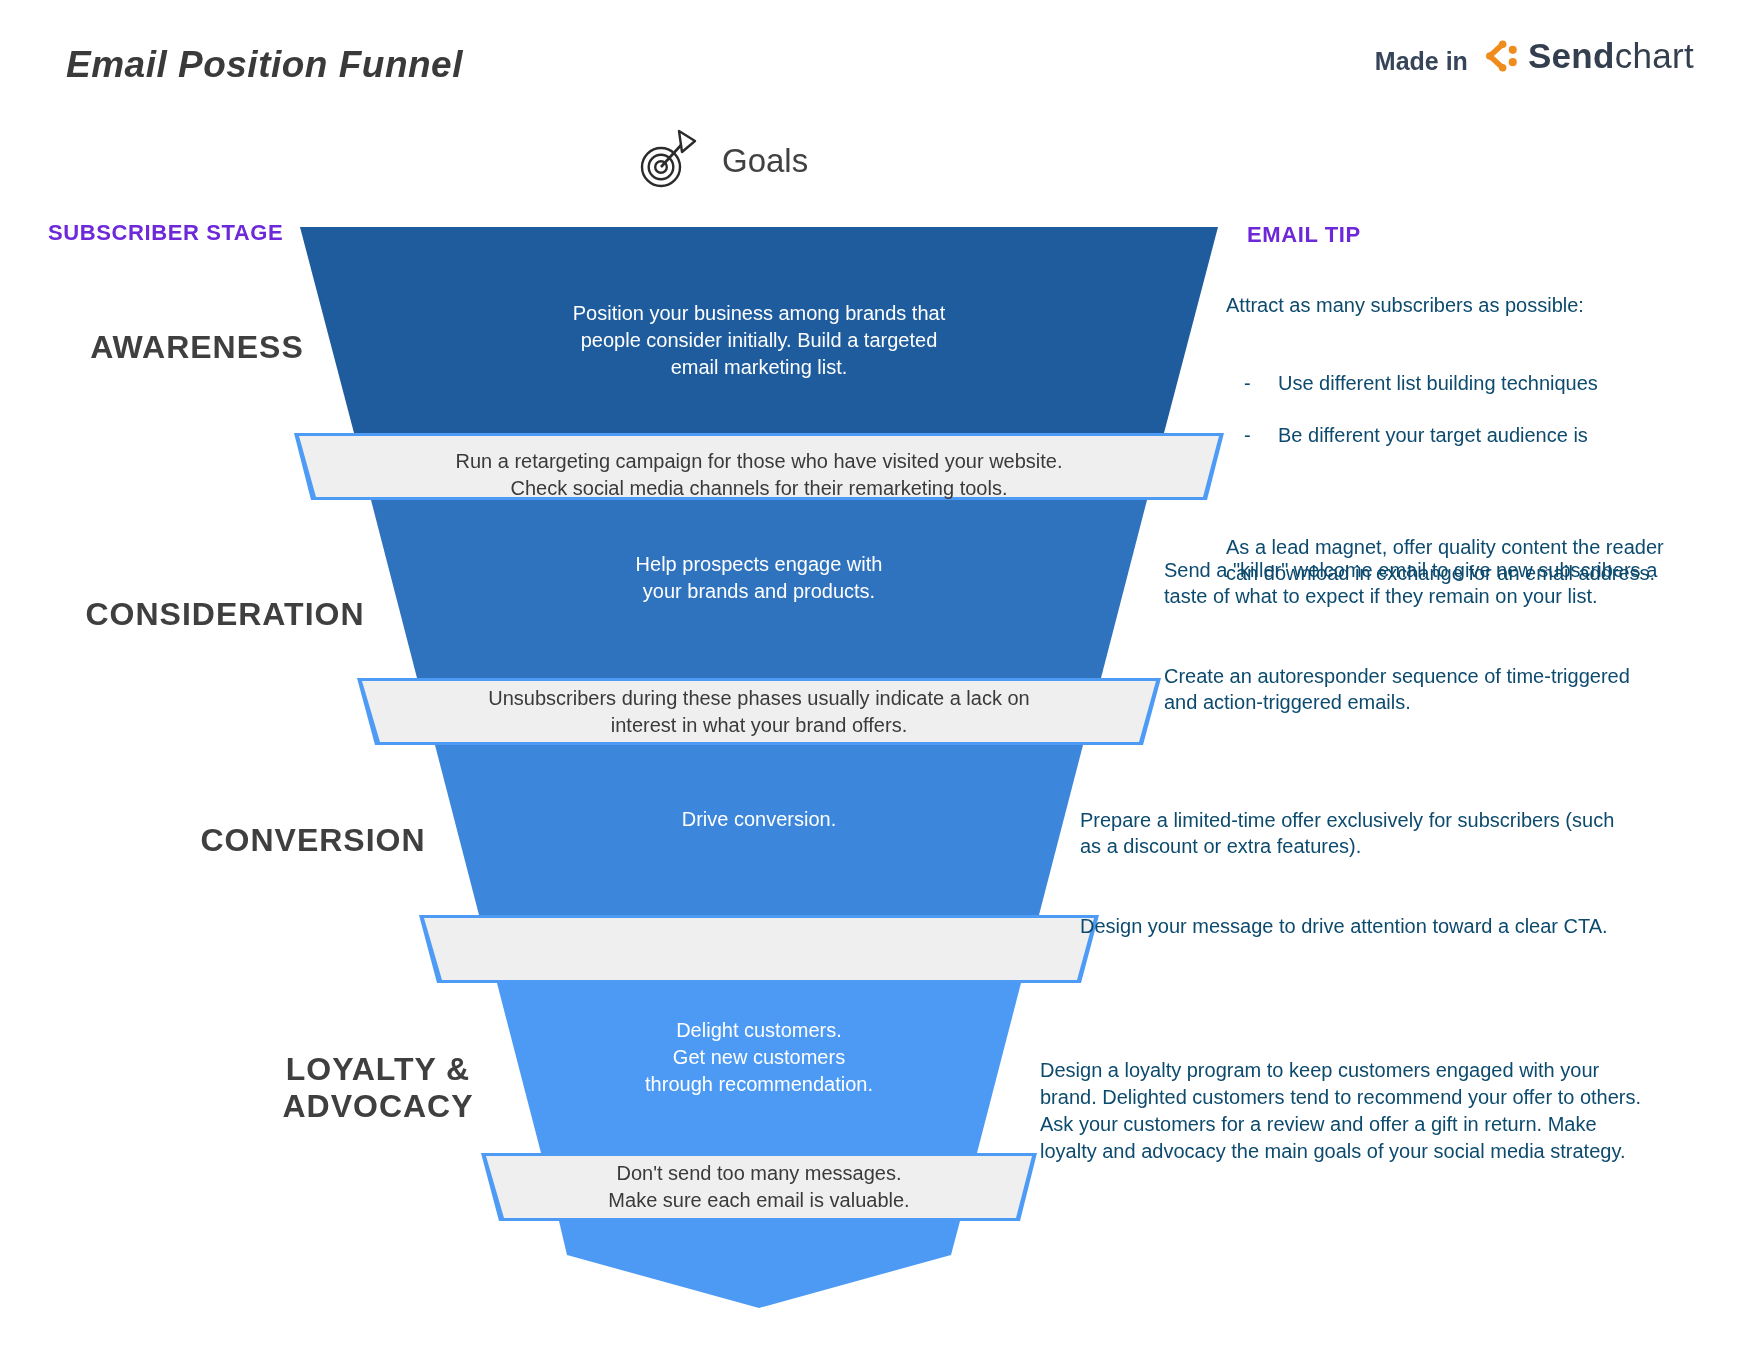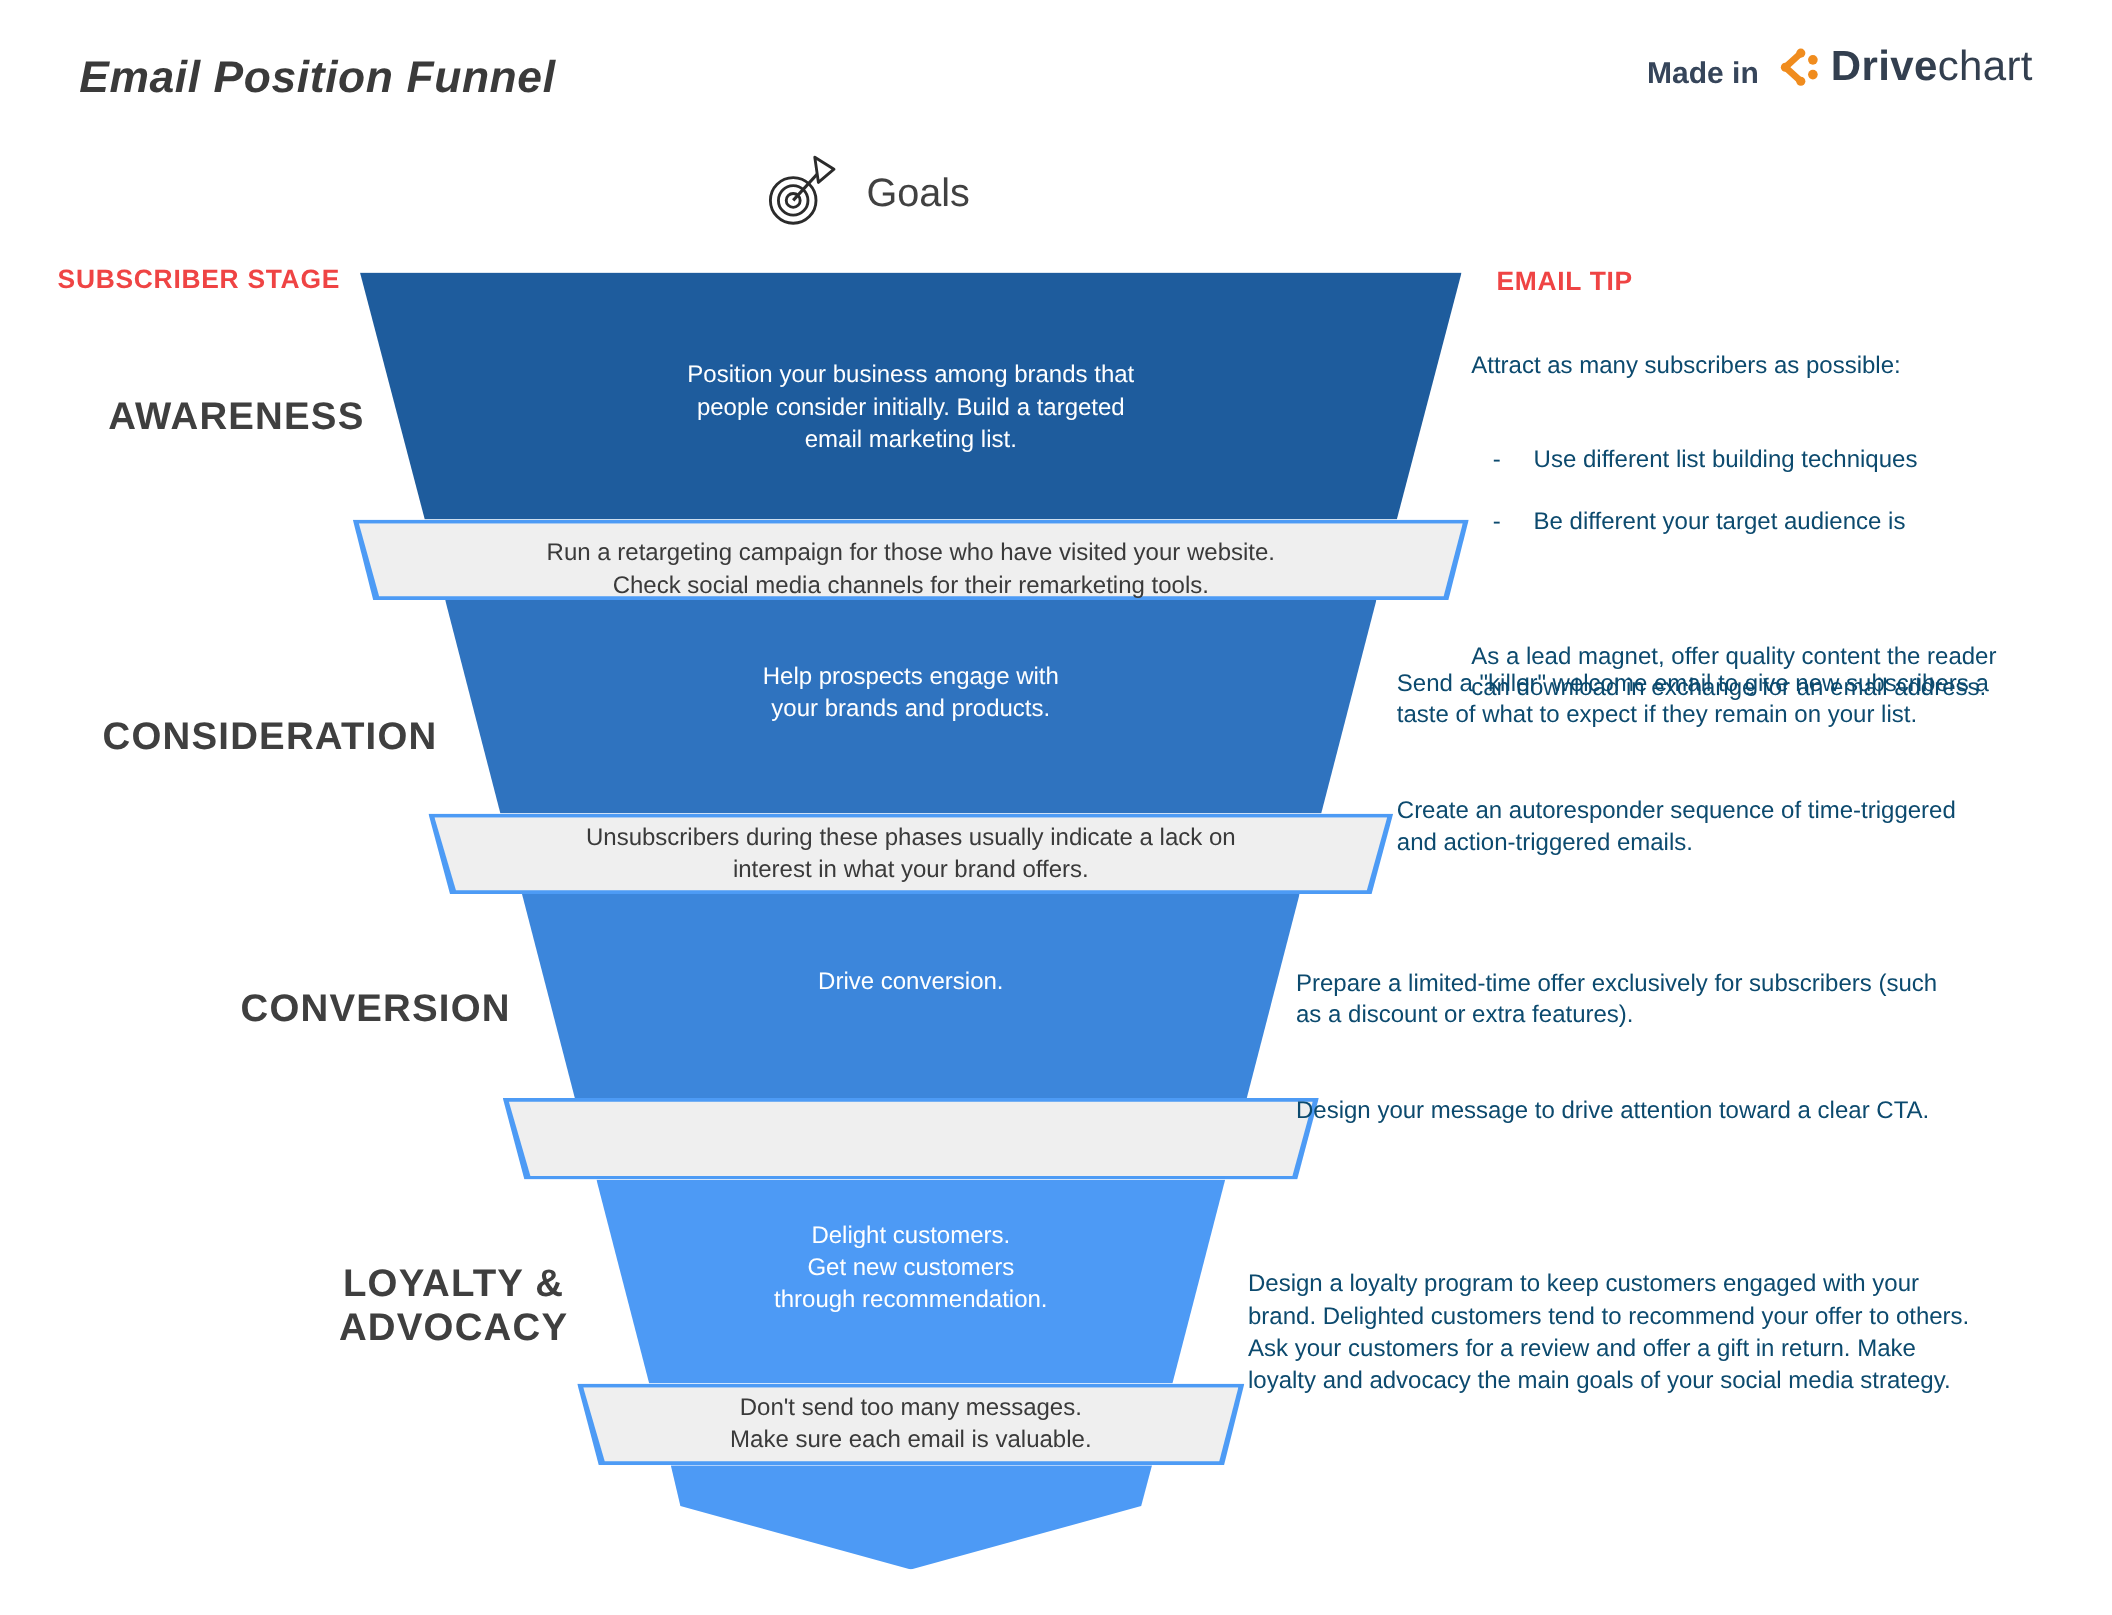--- a/index.html
+++ b/index.html
@@ -15,21 +15,21 @@
   .brandrow{display:flex;align-items:center;margin-top:8px;}
   .brandrow svg{width:38px;height:38px;margin-right:8px;}
   .brandname{font-size:35px;color:#333f4f;letter-spacing:.3px;}
   .brandname b{font-weight:bold;}
 
   
   .goals-icon{left:636px;top:128px;width:64px;height:64px;}
   .goals-label{left:722px;top:142px;font-size:33px;color:#414141;}
 
   
-  .col-header{font-size:22px;font-weight:bold;color:#ef4444;letter-spacing:.6px;white-space:nowrap;}
+  .col-header{font-size:22px;font-weight:bold;color:#6d28d9;letter-spacing:.6px;white-space:nowrap;}
   .subscriber-stage{left:48px;top:220px;}
   .email-tip{left:1247px;top:222px;}
 
   
   .stage-label{font-size:32px;font-weight:bold;color:#3f3f3f;letter-spacing:1px;
                transform:translate(-50%,-50%);text-align:center;white-space:pre-line;line-height:37px;}
 
   
   .seg{left:0;width:1760px;}
   .seg-text{position:absolute;left:759px;top:50%;transform:translate(-50%,-50%);
@@ -59,21 +59,21 @@
   <div class="brandrow">
     <svg viewBox="0 0 34 34">
       <line x1="18.5" y1="6.5" x2="7" y2="17" stroke="#F08C1E" stroke-width="5" stroke-linecap="round"></line>
       <line x1="7" y1="17" x2="18.5" y2="27.5" stroke="#F08C1E" stroke-width="5" stroke-linecap="round"></line>
       <circle cx="18.5" cy="6.5" r="3.4" fill="#F08C1E"></circle>
       <circle cx="7" cy="17" r="3.4" fill="#F08C1E"></circle>
       <circle cx="18.5" cy="27.5" r="3.4" fill="#F08C1E"></circle>
       <circle cx="27.5" cy="11.5" r="3.6" fill="#F08C1E"></circle>
       <circle cx="27.5" cy="22.5" r="3.6" fill="#F08C1E"></circle>
     </svg>
-    <div class="brandname"><b>Drive</b><span>chart</span></div>
+    <div class="brandname"><b>Send</b><span>chart</span></div>
   </div>
 </div>
 
 <svg class="abs goals-icon" viewBox="0 0 64 64">
   <circle cx="25" cy="39" r="19" fill="none" stroke="#2b2b2b" stroke-width="2.4"></circle>
   <circle cx="25" cy="39" r="12.3" fill="none" stroke="#2b2b2b" stroke-width="2.4"></circle>
   <circle cx="25" cy="39" r="5.8" fill="none" stroke="#2b2b2b" stroke-width="2.4"></circle>
   <line x1="25" y1="39" x2="46" y2="16" stroke="#2b2b2b" stroke-width="2.6"></line>
   <polygon points="43,3 59,13 46,24" fill="#ffffff" stroke="#2b2b2b" stroke-width="2.4" stroke-linejoin="round"></polygon>
 </svg>

